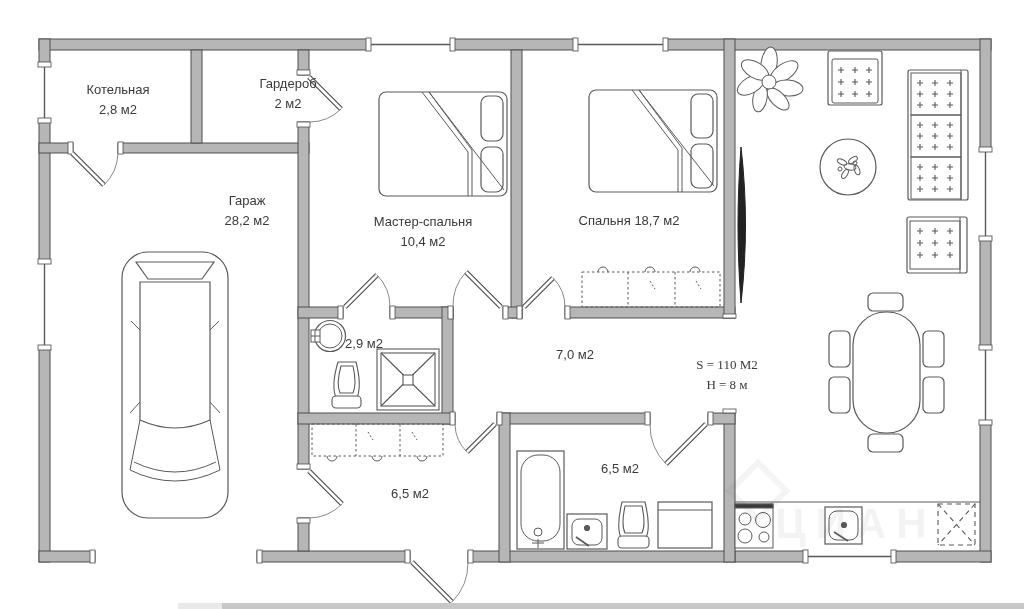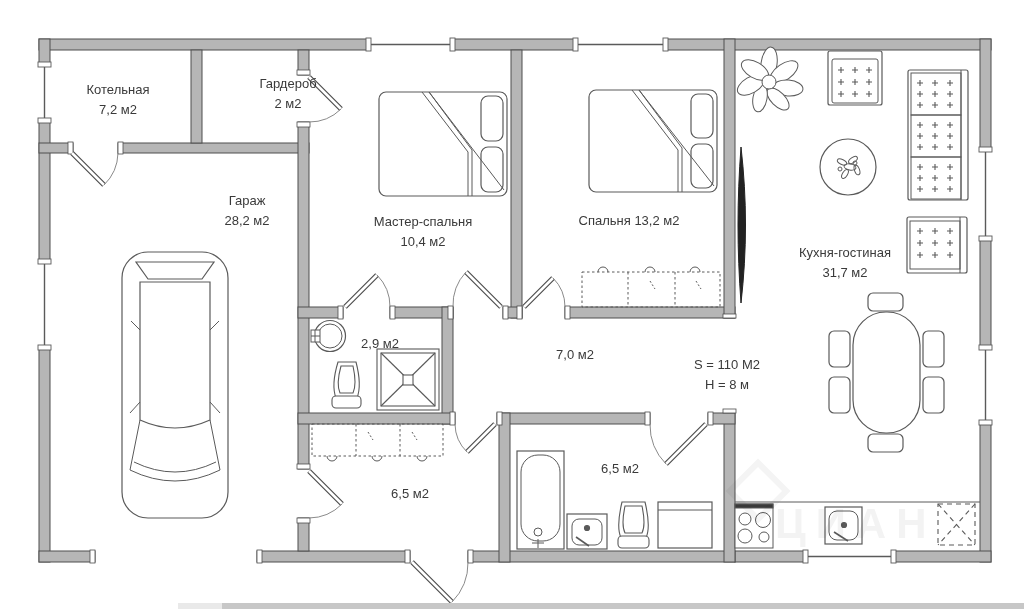--- a/index.html
+++ b/index.html
@@ -350,48 +350,44 @@
       <rect x="829" y="377" width="21" height="36" rx="5"></rect>
       <rect x="923" y="331" width="21" height="36" rx="5"></rect>
       <rect x="923" y="377" width="21" height="36" rx="5"></rect>
       <rect x="853" y="312" width="67" height="121" rx="33"></rect>
     </g>
   </g>
 </svg>
 
   <div class="lbl" style="left:118px;top:80px;">
     <span class="nm">Котельная</span>
-    <span class="ar">7,2 м2</span>
+    <span class="ar">2,8 м2</span>
   </div>
   <div class="lbl" style="left:241px;top:74px;margin-left:47px;">
     <span class="nm">Гардероб</span>
     <span class="ar">2 м2</span>
   </div>
   <div class="lbl" style="left:222px;top:191px;margin-left:25px;">
     <span class="nm">Гараж</span>
     <span class="ar">28,2 м2</span>
   </div>
   <div class="lbl" style="left:423px;top:212px;">
     <span class="nm">Мастер-спальня</span>
     <span class="ar">10,4 м2</span>
   </div>
   <div class="lbl" style="left:629px;top:211px;">
-    <span class="nm">Спальня 13,2 м2</span>
-  </div>
-  <div class="lbl" style="left:845px;top:243px;">
-    <span class="nm">Кухня-гостиная</span>
-    <span class="ar">31,7 м2</span>
-  </div>
-  <div class="lbl" style="left:380px;top:334px;">
+    <span class="nm">Спальня 18,7 м2</span>
+  </div>
+  <div class="lbl" style="left:364px;top:334px;">
     <span class="ar">2,9 м2</span>
   </div>
   <div class="lbl" style="left:575px;top:345px;">
     <span class="ar">7,0 м2</span>
   </div>
-  <div class="lbl" style="left:727px;top:355px;">
+  <div class="lbl" style="left:727px;top:355px;font-family:Liberation Serif, serif;">
     <span class="nm">S = 110 М2</span>
     <span class="ar">Н = 8 м</span>
   </div>
   <div class="lbl" style="left:410px;top:484px;">
     <span class="ar">6,5 м2</span>
   </div>
   <div class="lbl" style="left:620px;top:459px;">
     <span class="ar">6,5 м2</span>
   </div>
 

